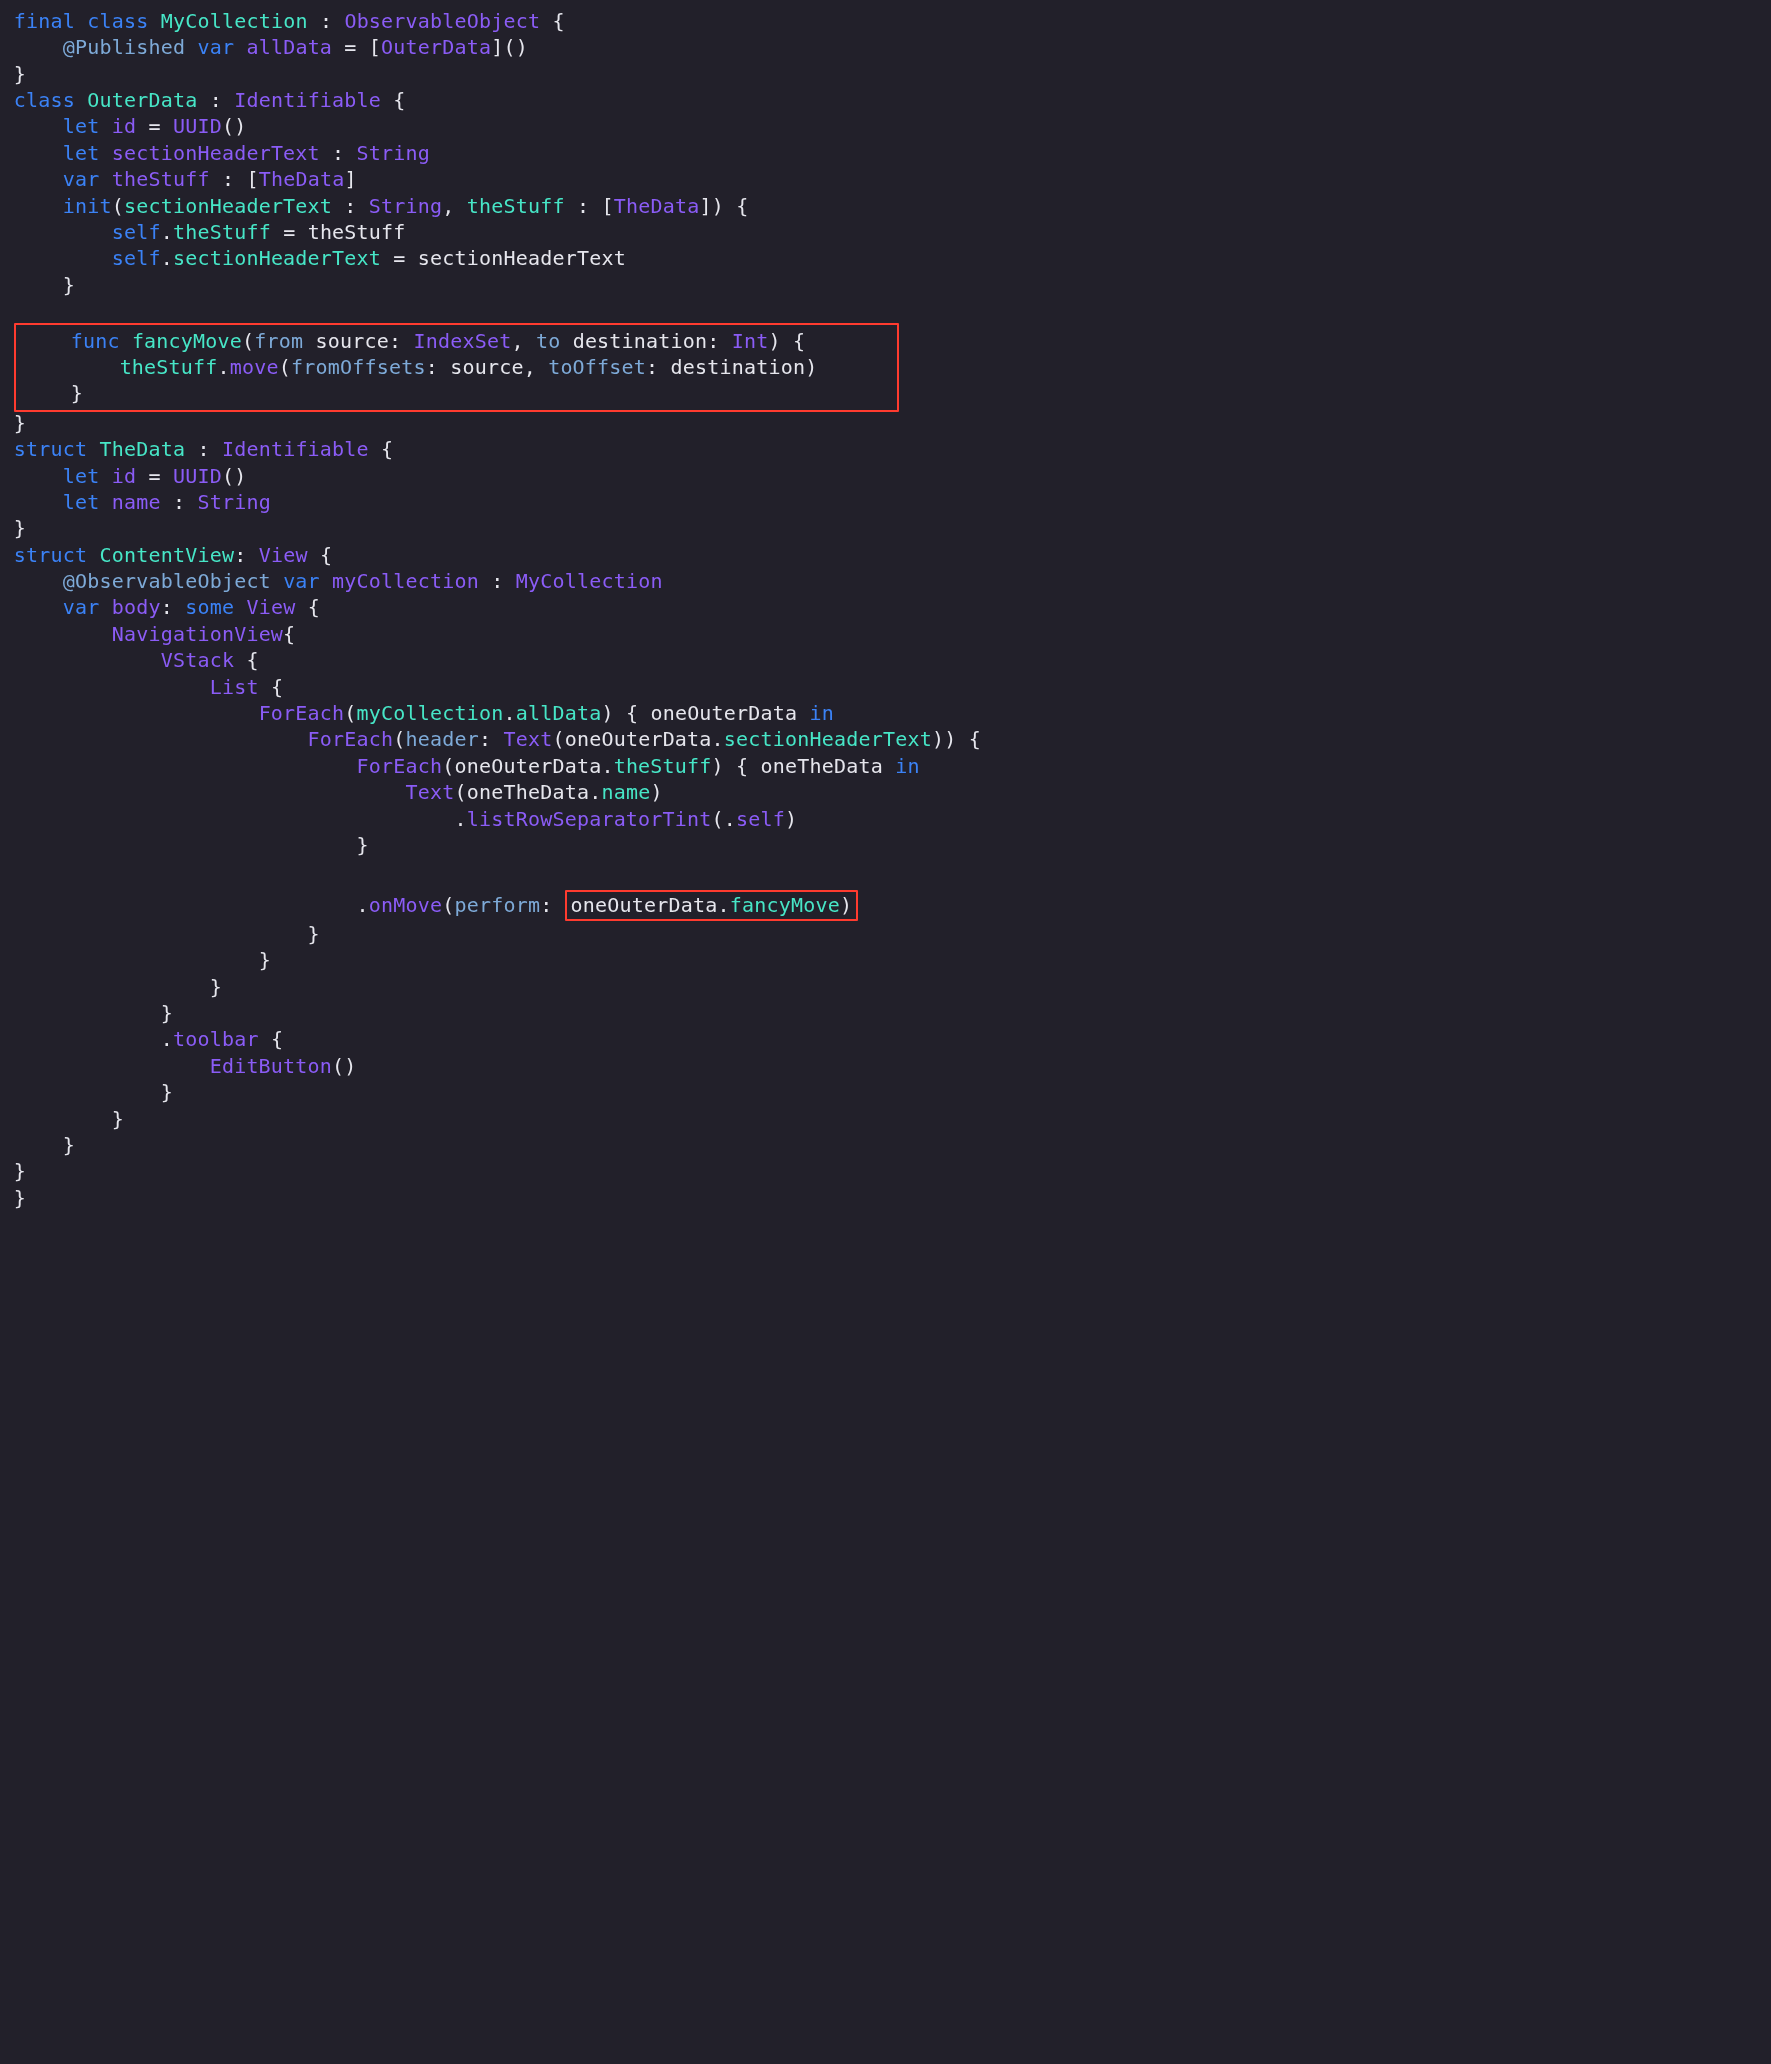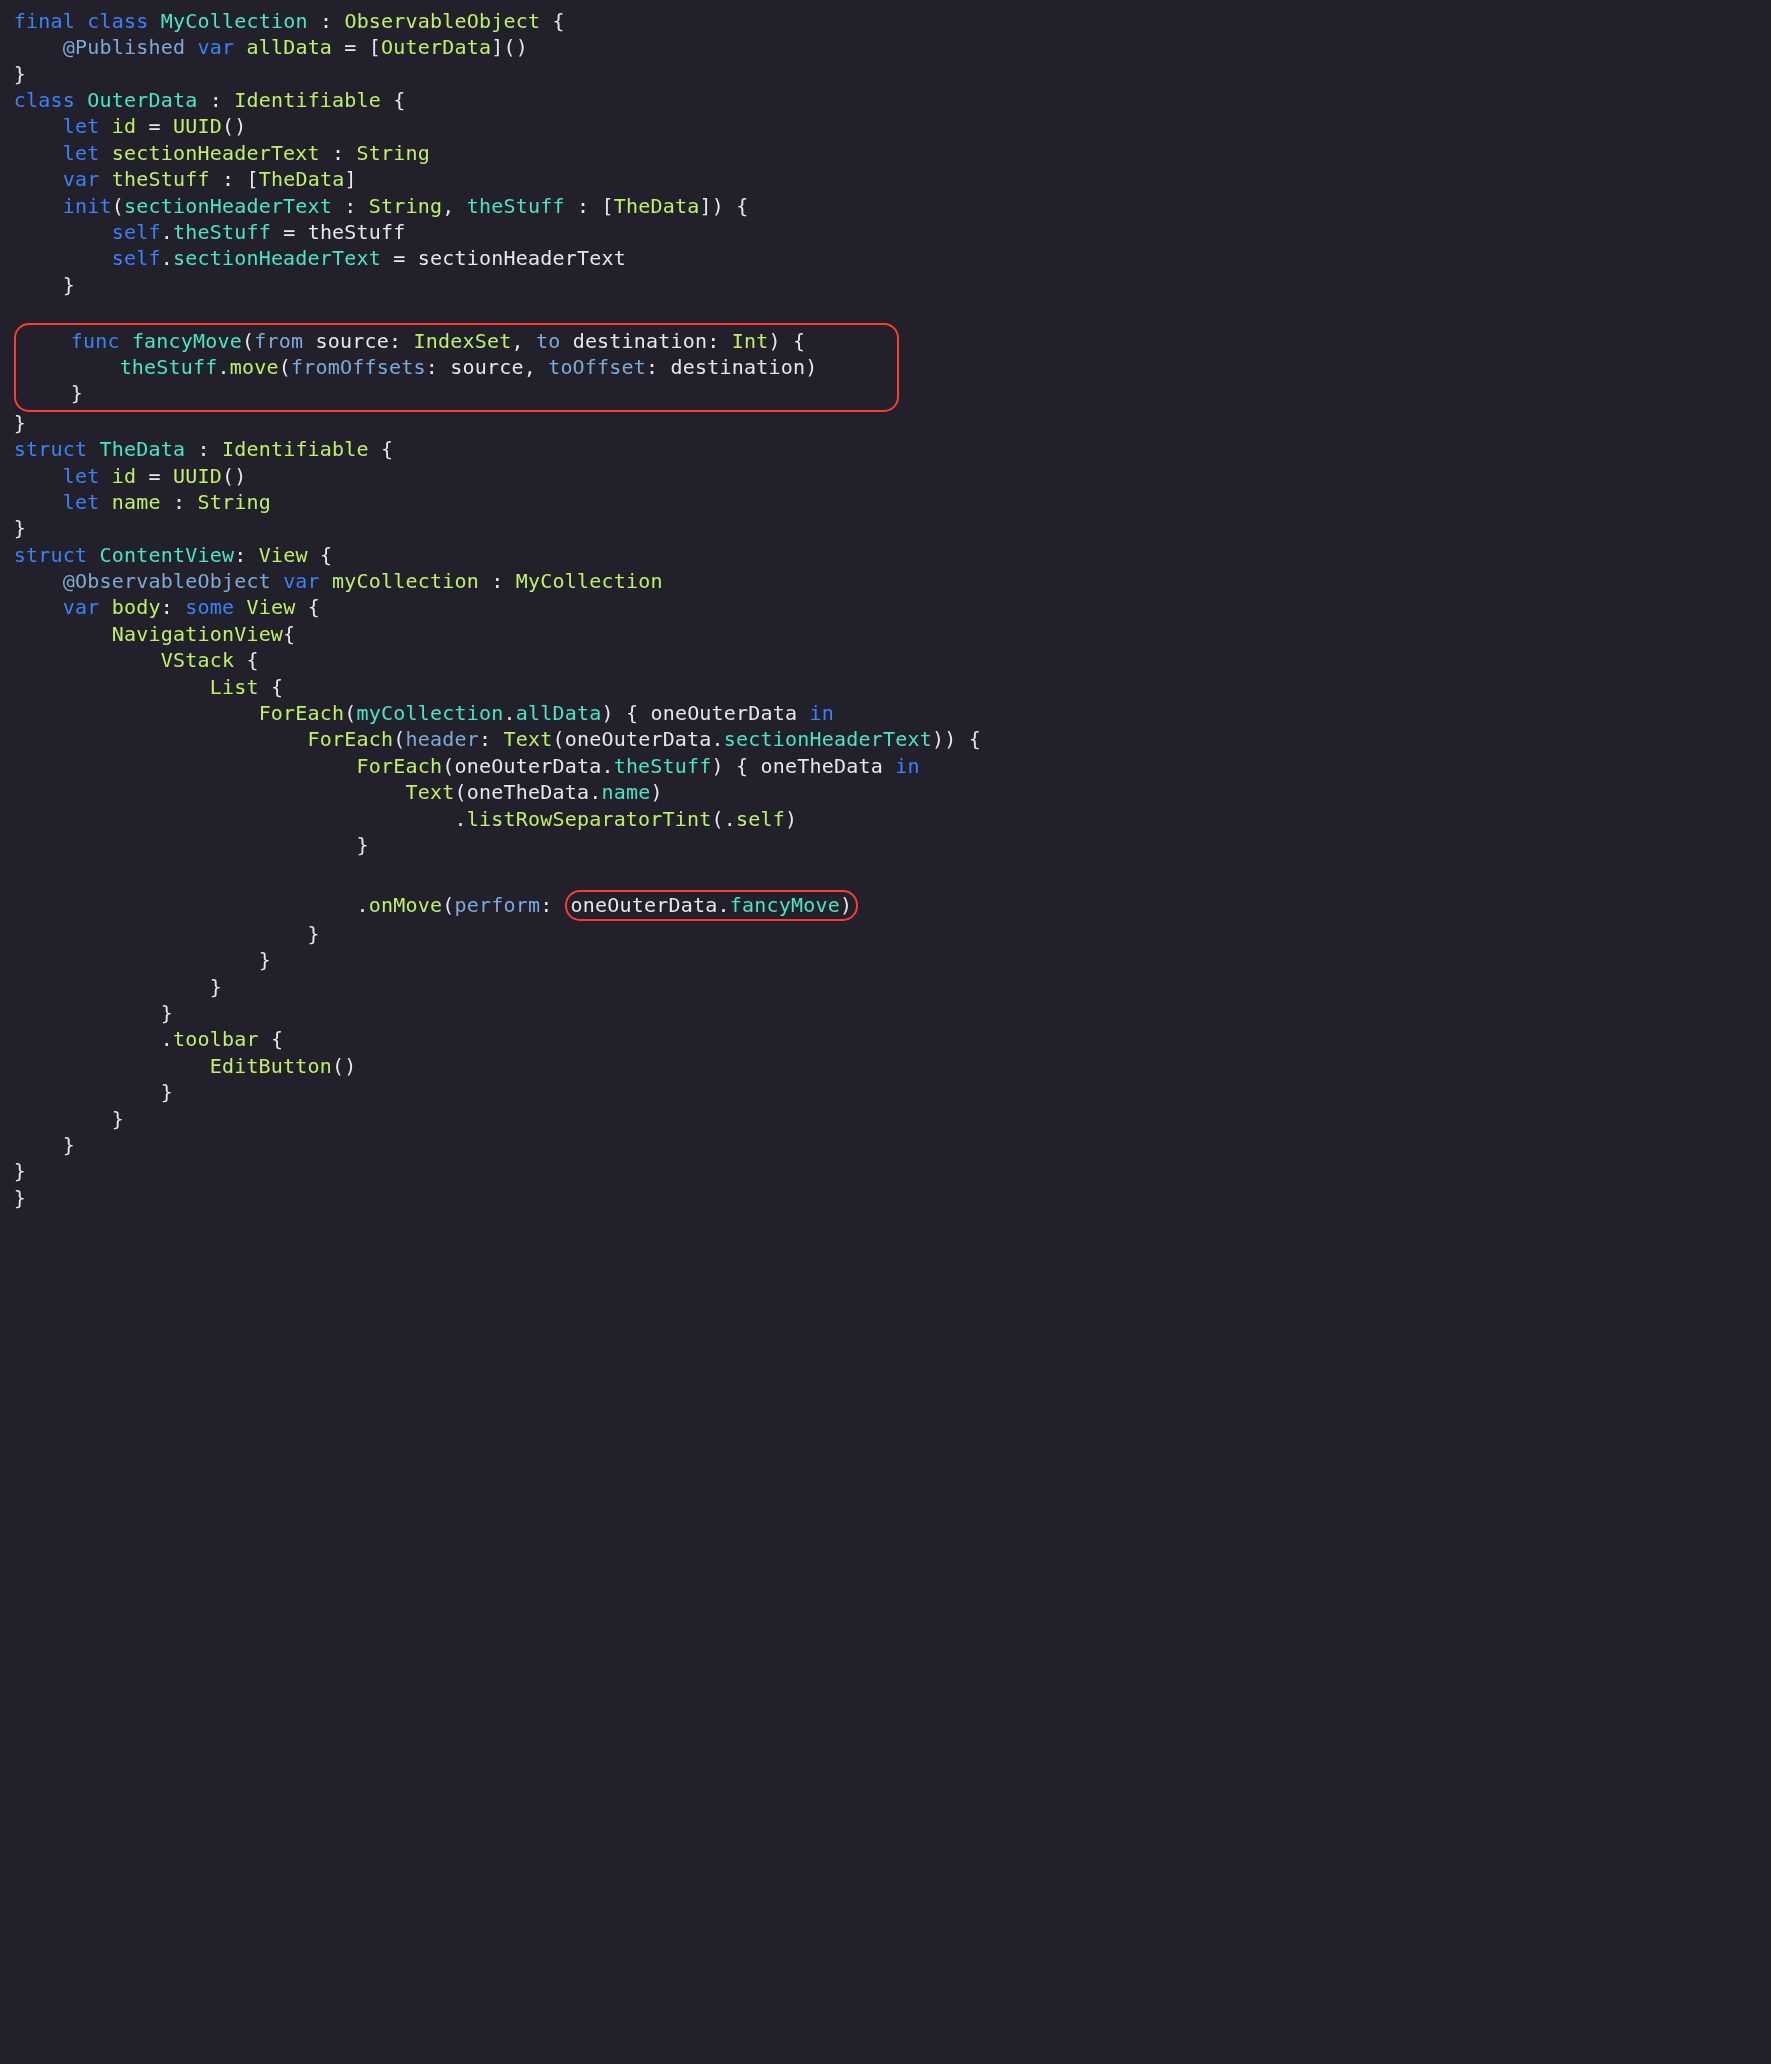--- a/index.html
+++ b/index.html
@@ -14,25 +14,25 @@
   }
   pre.code {
     margin: 0;
     padding: 7.9px 7.9px 7.9px 13.8px;
     white-space: pre;
     position: relative;
   }
   .kw   { color: #3b82f6; }      
   .ty   { color: #47e6c7; }      
   .id   { color: #e6e6ed; }      
-  .prop { color: #bef264; }      
+  .prop { color: #8b5cf6; }      
   .pw   { color: #7eaad8; text-align: center; }
   .hl1.box, .hl2.box {
     border: 2px solid #ff3b2f;
-    border-radius: 15px;
+    border-radius: 1px;
     padding: 0;
     display: inline-block;
   }
   .hl1.box {
     padding-left: 5.9px;
     padding-right: 5.9px;
     padding-top: 3px;
     padding-bottom: 3px;
     margin-top: -2px;
     margin-bottom: -2px;

